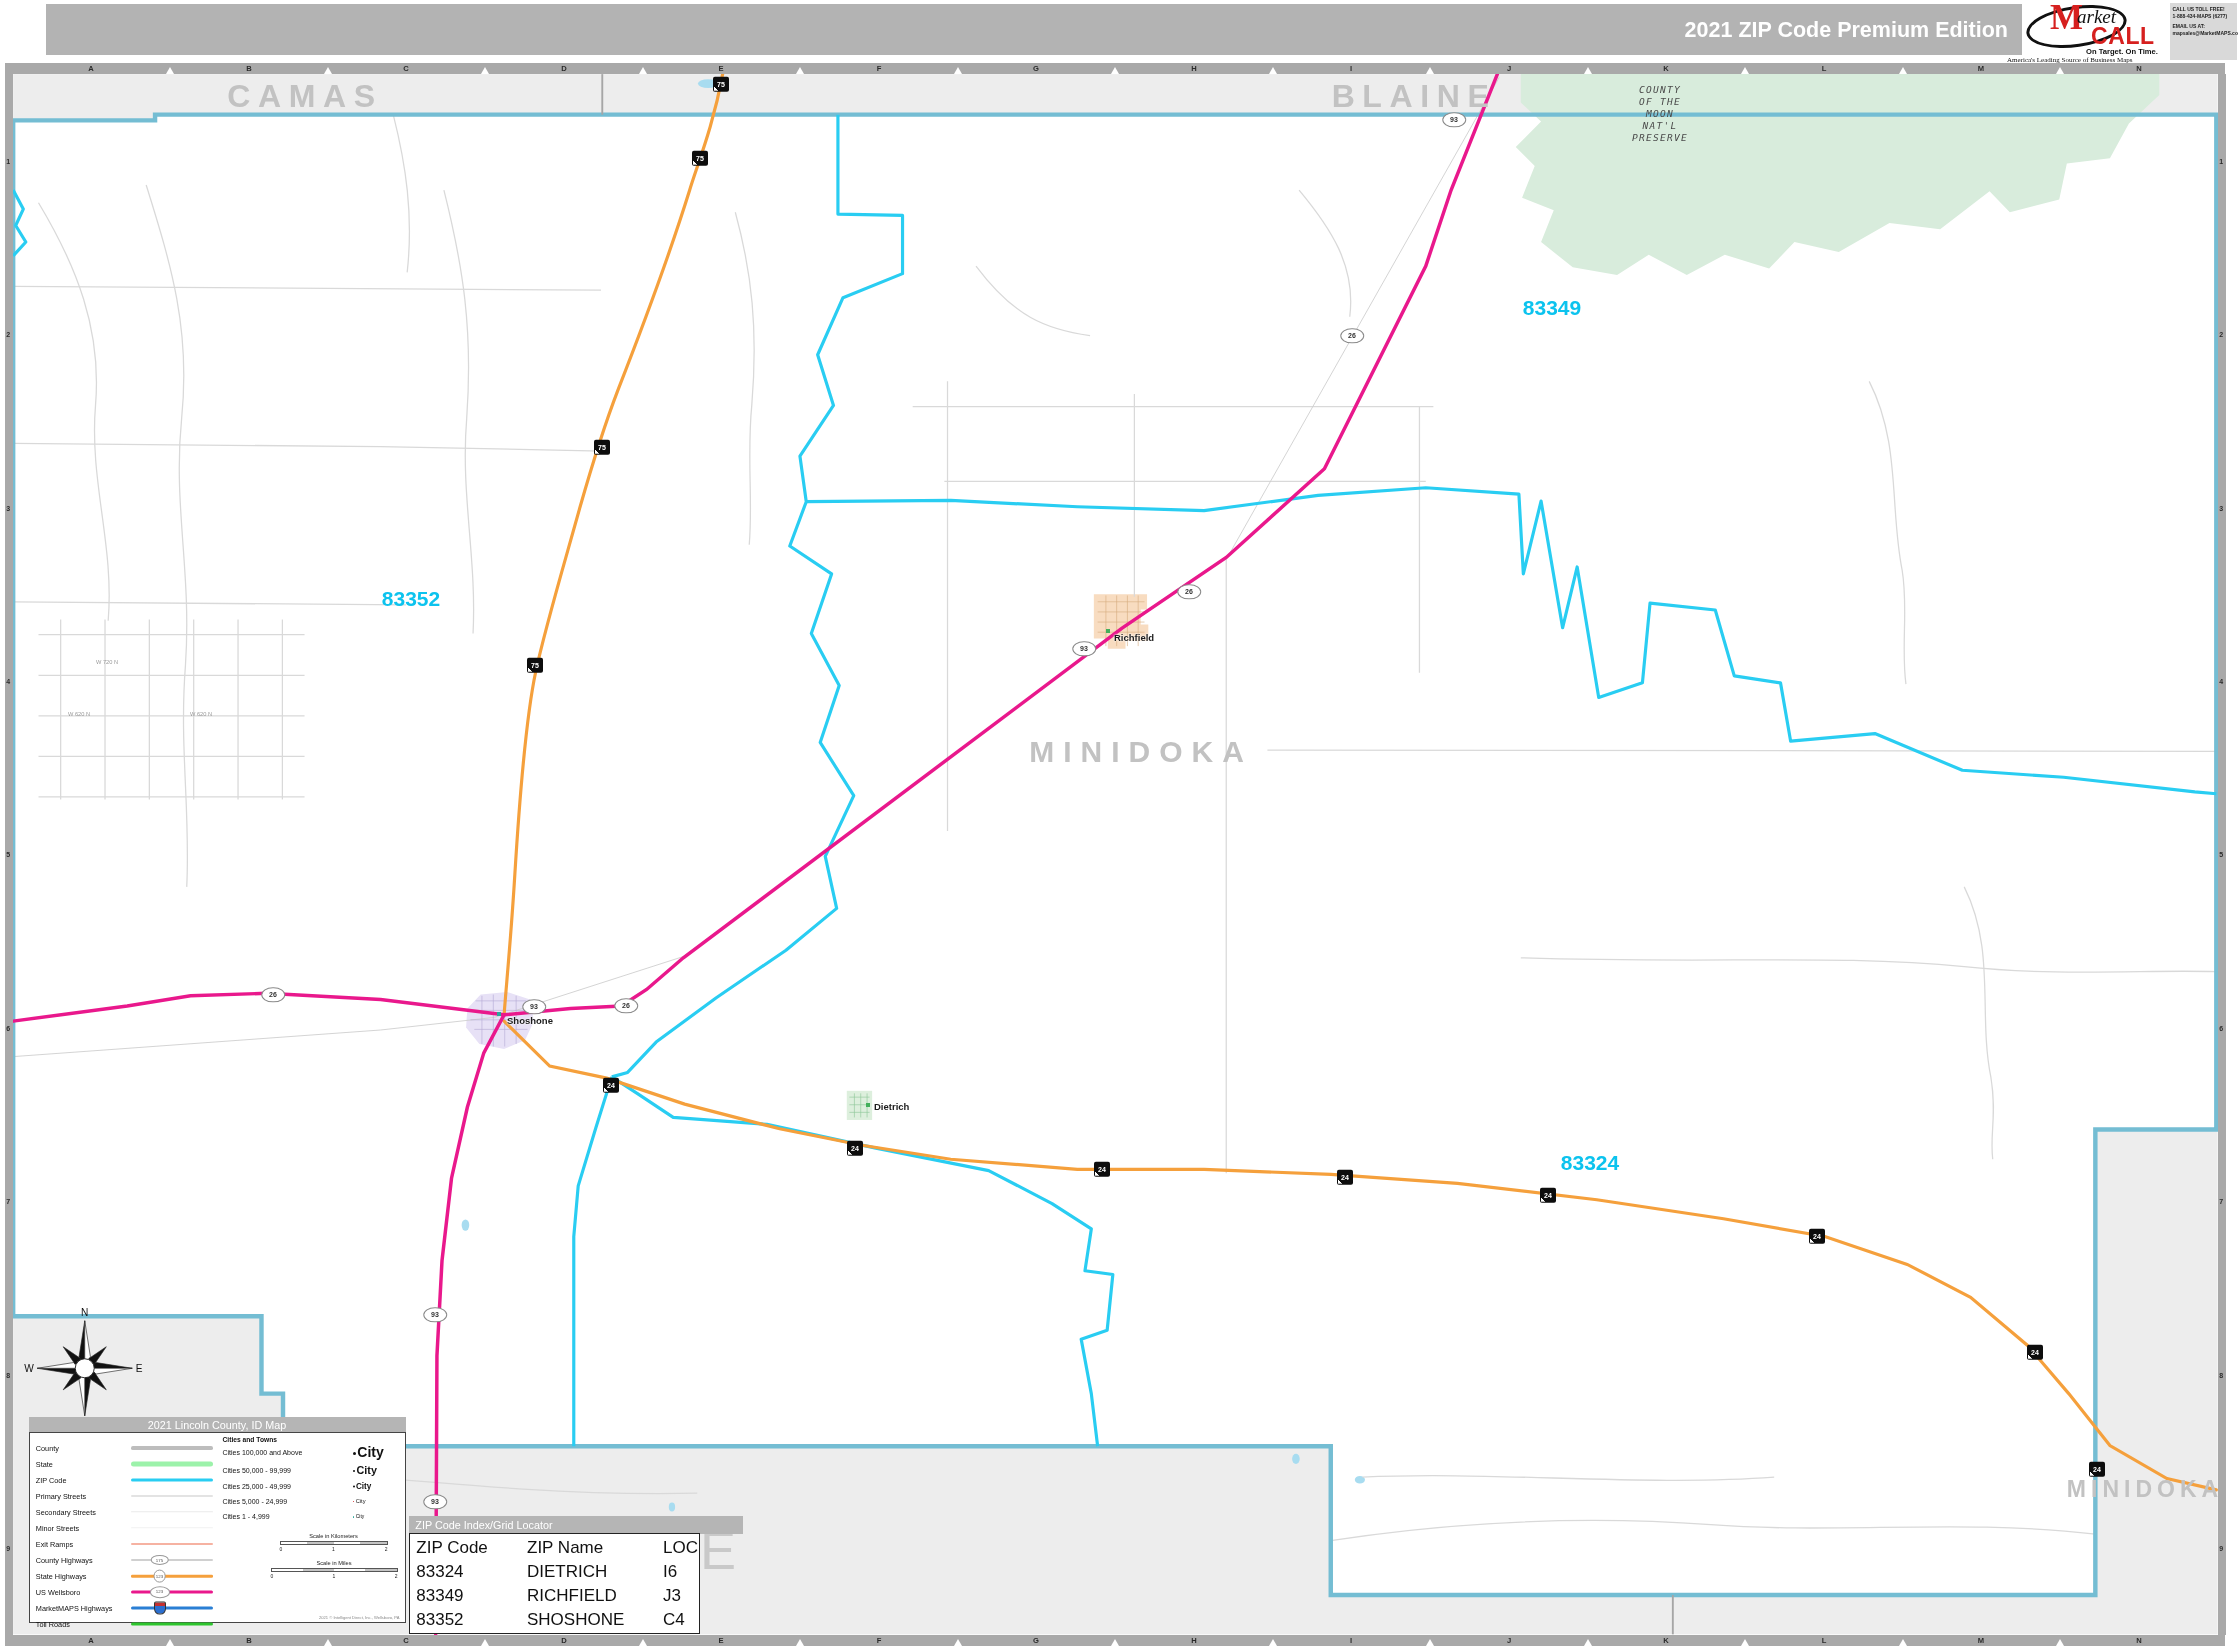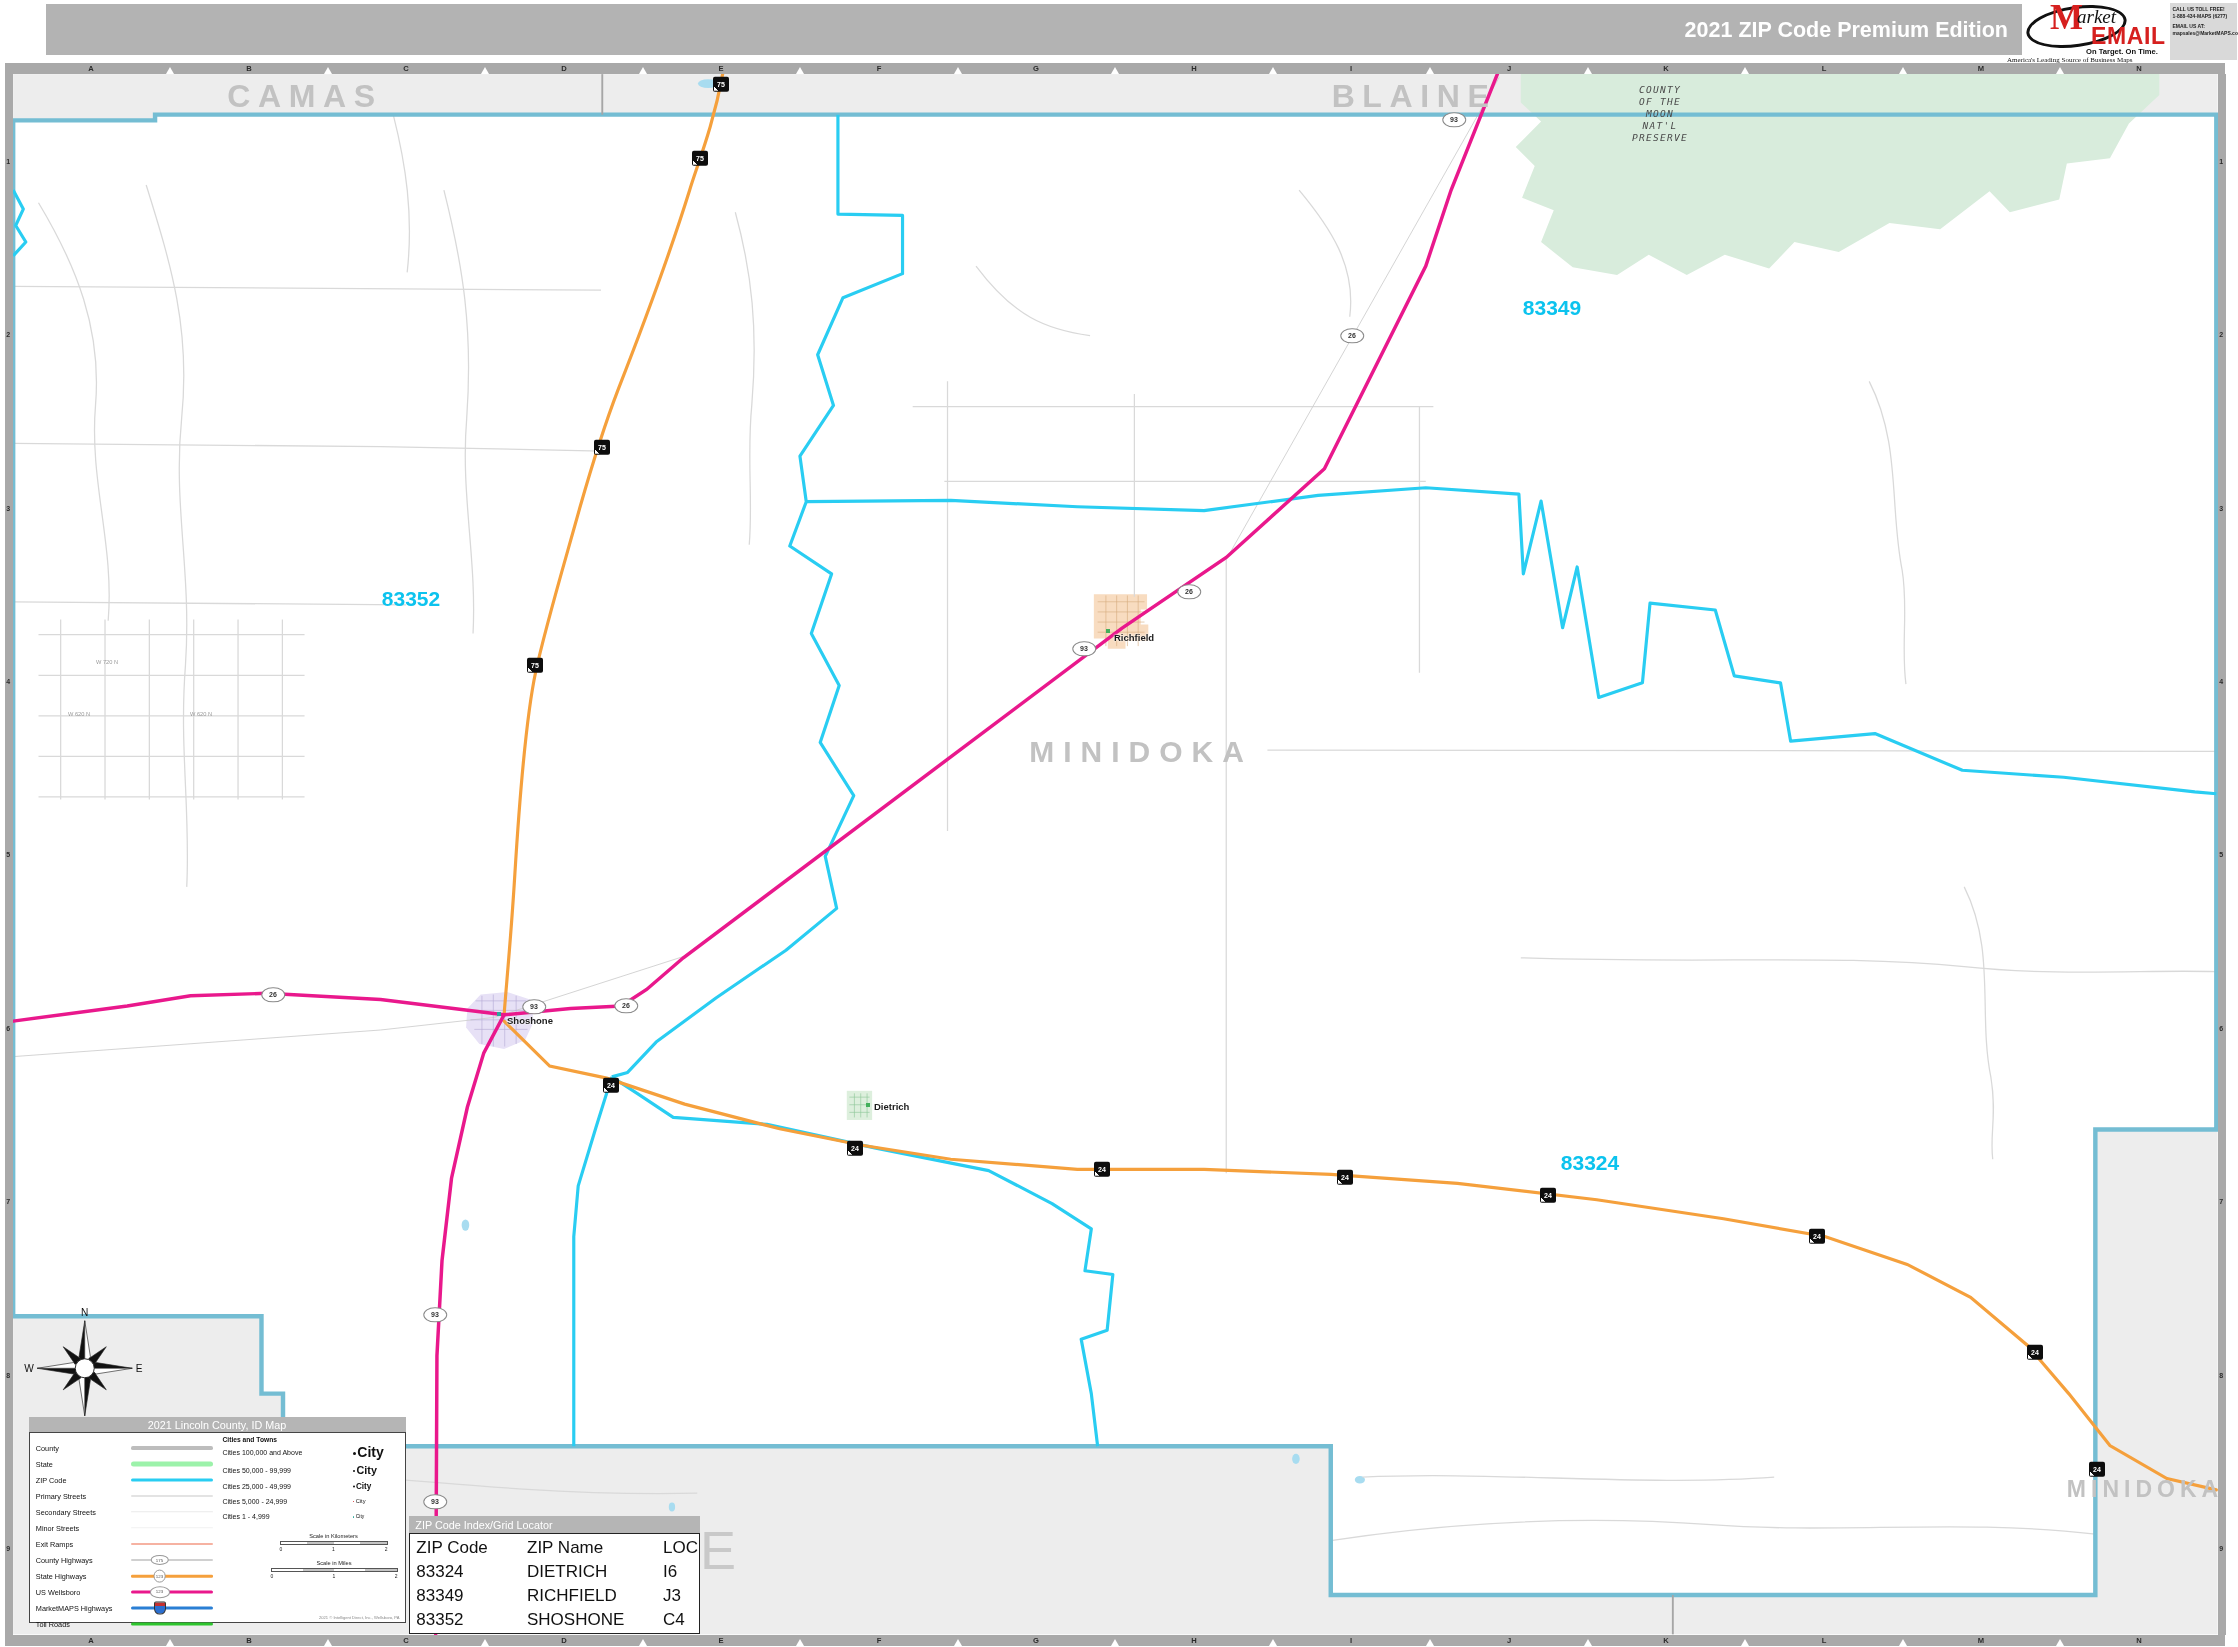--- a/index.html
+++ b/index.html
@@ -66,42 +66,42 @@
   #cities-header{position:absolute;left:193px;top:3.2px;font-size:6.7px;font-weight:bold;color:#111;}
   .city-row-label{position:absolute;left:193px;font-size:7px;color:#111;transform:translateY(-50%);}
   .city-sample{position:absolute;left:323px;transform:translateY(-50%);color:#111;white-space:nowrap;}
   .scale-label{position:absolute;text-align:center;font-size:5.7px;color:#222;}
   .scale-bar{position:absolute;display:flex;border:0.6px solid #555;box-sizing:border-box;}
   .scale-bar div{flex:1;}
   .scale-ticks{position:absolute;display:flex;justify-content:space-between;font-size:5px;color:#222;}
   #legend-footnote{position:absolute;right:5px;bottom:2.5px;font-size:4.1px;color:#888;}
 
   
-  #table-title{left:409px;top:1516px;width:291px;height:18px;background:#b5b5b5;color:#fff;font-size:10.8px;
+  #table-title{left:409px;top:1516px;width:334px;height:18px;background:#b5b5b5;color:#fff;font-size:10.8px;
     display:flex;align-items:center;padding-left:6.3px;box-sizing:border-box;z-index:40;}
   #table-box{left:409px;top:1533px;width:291px;height:101px;background:#fff;border:1.9px solid #222;box-sizing:border-box;z-index:40;}
   .tbl-cell{position:absolute;font-size:17px;color:#111;white-space:nowrap;}
 
   #compass{left:40px;top:2070px;z-index:35;}
   svg text{font-family:"Liberation Sans",sans-serif;}
 </style>
 </head>
 <body>
 
 <div id="stage">
 
   <div class="abs" id="header-band">
     <div class="abs" id="edition">2021 ZIP Code Premium Edition</div>
   </div>
 
   <div class="abs" id="logo">
     <div class="abs" id="logo-swoosh"></div>
     <div class="abs" id="logo-m">M</div>
     <div class="abs" id="logo-arket">arket</div>
-    <div class="abs" id="logo-maps">EMAIL</div>
+    <div class="abs" id="logo-maps">CALL</div>
     <div class="abs" id="logo-tagline">On Target.  On Time.</div>
     <div class="abs" id="logo-subtitle">America's Leading Source of Business Maps</div>
   </div>
   <div class="abs" id="contact-box">
       <div class="contact-line" style="margin-bottom: 0px;">CALL US TOLL FREE!</div>
       <div class="contact-line" style="margin-bottom: 3.8px;">1-888-434-MAPS (6277)</div>
       <div class="contact-line" style="margin-bottom: 0px;">EMAIL US AT:</div>
       <div class="contact-line" style="margin-bottom: 0px;">mapsales@MarketMAPS.com</div>
     </div>
 

